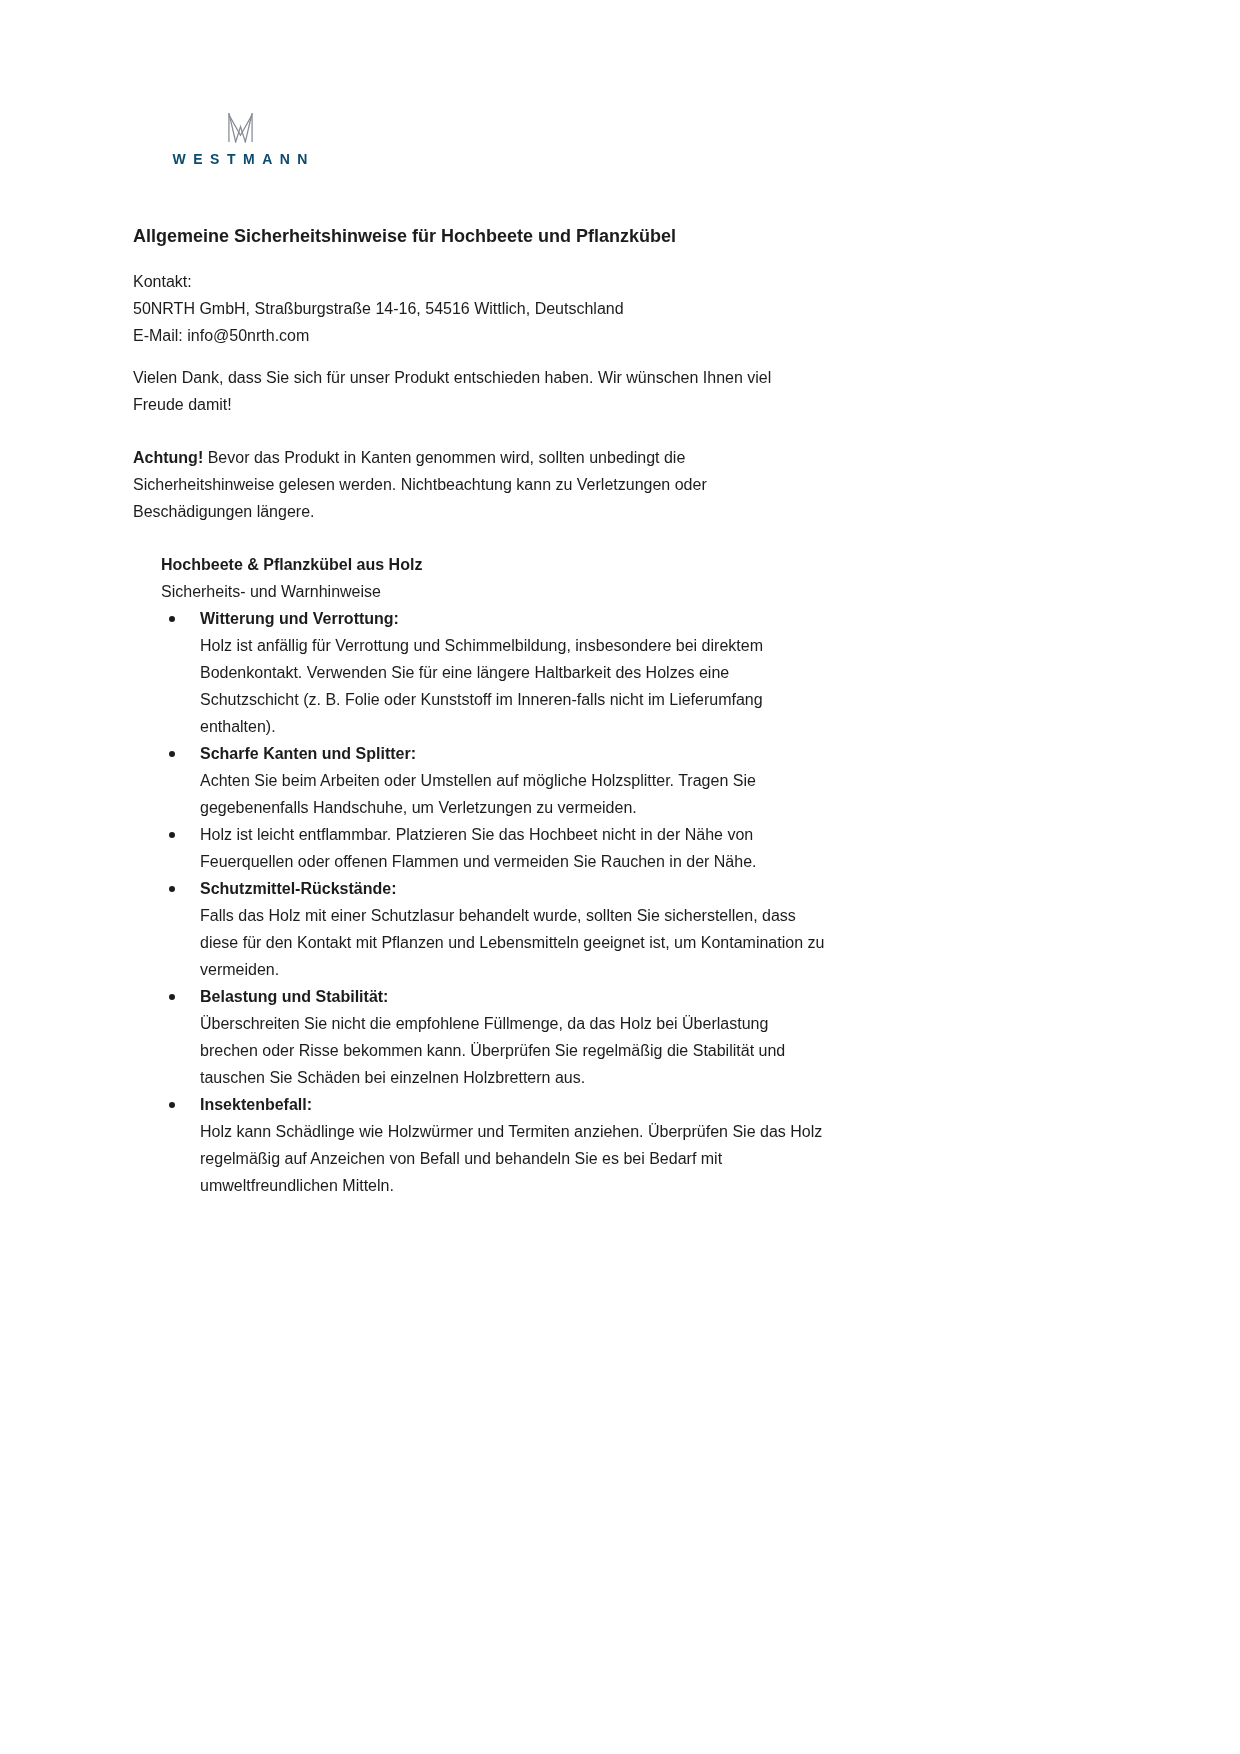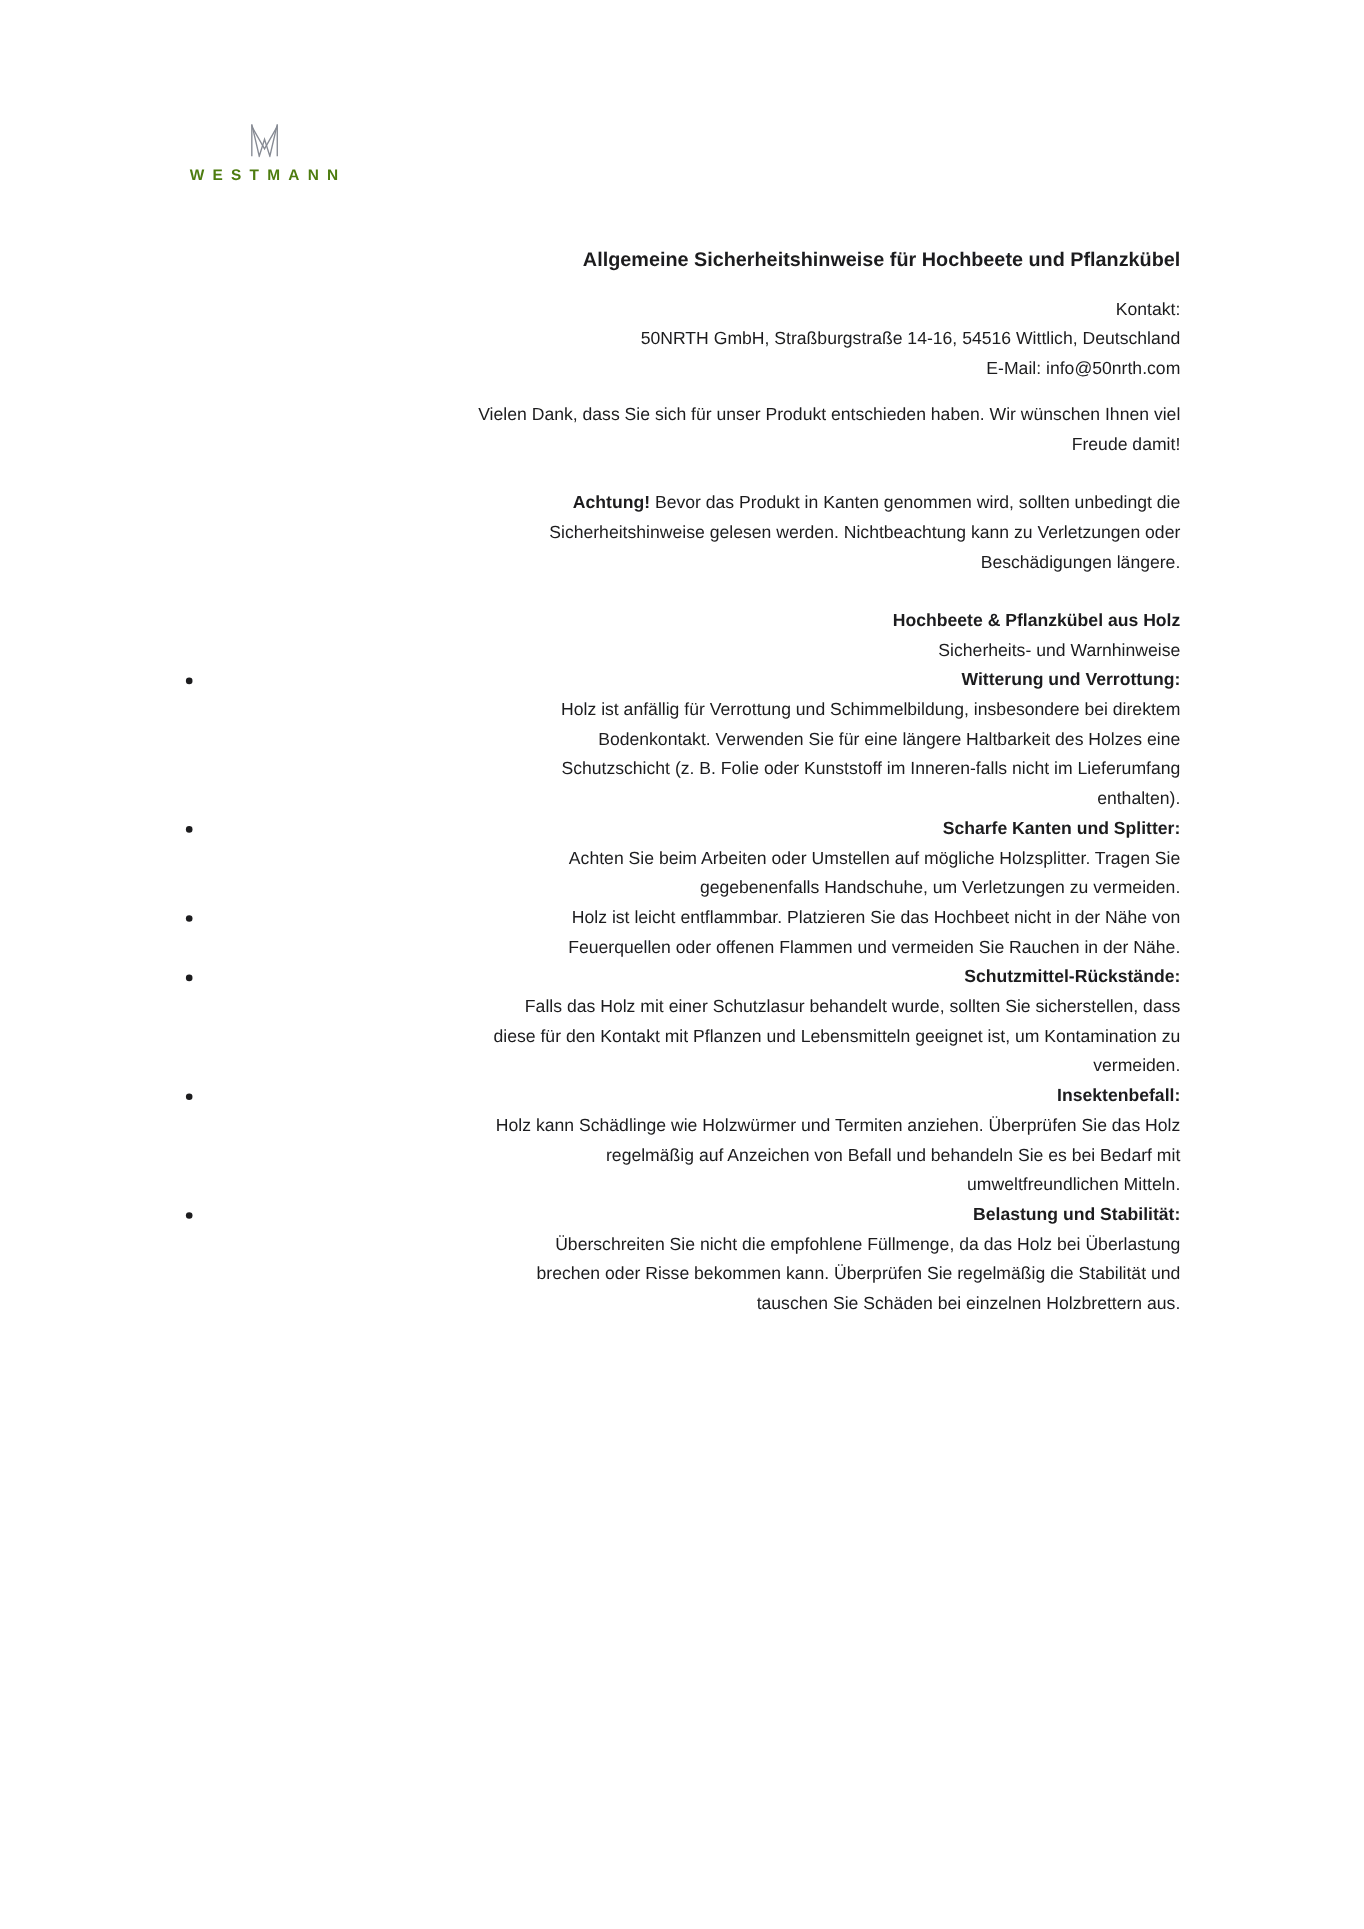--- a/index.html
+++ b/index.html
@@ -34,21 +34,20 @@
     text-indent: 7.5px;
     white-space: nowrap;
   }
 
   
   .content {
     position: absolute;
     left: 133px;
     top: 0;
     width: 940px;
-    text-align: right;
   }
   .line { white-space: nowrap; }
 
   .doc-title {
     margin-top: 224px;
     font-size: 18px;
     line-height: 24px;
     font-weight: 700;
   }
 
@@ -80,21 +79,21 @@
 </head>
 <body>
 
 <div class="page">
 
   <div class="logo">
     <svg class="logo-mark" width="27" height="31" viewBox="0 0 28 32" fill="none">
       <path d="M2 31 V3 L14 24 L26 3 V31" stroke="#878b94" stroke-width="1.3" fill="none"></path>
       <path d="M2 1 L9 31 L14 15 L19 31 L26 1" stroke="#878b94" stroke-width="1.3" fill="none"></path>
     </svg>
-    <div class="logo-text" style="color:#4d7c0f">WESTMANN</div>
+    <div class="logo-text" style="color:#0c4a6e">WESTMANN</div>
   </div>
 
   <div class="content">
 
     <div class="doc-title">Allgemeine Sicherheitshinweise für Hochbeete und Pflanzkübel</div>
 
     <div class="contact">
       <span class="line">Kontakt:</span><br>
       <span class="line">50NRTH GmbH, Straßburgstraße 14-16, 54516 Wittlich, Deutschland</span><br>
       <span class="line">E-Mail: info@50nrth.com</span>
@@ -127,23 +126,23 @@
           <div class="b-body"><span class="line">Achten Sie beim Arbeiten oder Umstellen auf mögliche Holzsplitter. Tragen Sie</span><br><span class="line">gegebenenfalls Handschuhe, um Verletzungen zu vermeiden.</span></div>
         </li>
         <li>
           <div class="b-body"><span class="line">Holz ist leicht entflammbar. Platzieren Sie das Hochbeet nicht in der Nähe von</span><br><span class="line">Feuerquellen oder offenen Flammen und vermeiden Sie Rauchen in der Nähe.</span></div>
         </li>
         <li>
           <div class="b-title">Schutzmittel-Rückstände:</div>
           <div class="b-body"><span class="line">Falls das Holz mit einer Schutzlasur behandelt wurde, sollten Sie sicherstellen, dass</span><br><span class="line">diese für den Kontakt mit Pflanzen und Lebensmitteln geeignet ist, um Kontamination zu</span><br><span class="line">vermeiden.</span></div>
         </li>
         <li>
+          <div class="b-title">Belastung und Stabilität:</div>
+          <div class="b-body"><span class="line">Überschreiten Sie nicht die empfohlene Füllmenge, da das Holz bei Überlastung</span><br><span class="line">brechen oder Risse bekommen kann. Überprüfen Sie regelmäßig die Stabilität und</span><br><span class="line">tauschen Sie Schäden bei einzelnen Holzbrettern aus.</span></div>
+        </li>
+        <li>
           <div class="b-title">Insektenbefall:</div>
           <div class="b-body"><span class="line">Holz kann Schädlinge wie Holzwürmer und Termiten anziehen. Überprüfen Sie das Holz</span><br><span class="line">regelmäßig auf Anzeichen von Befall und behandeln Sie es bei Bedarf mit</span><br><span class="line">umweltfreundlichen Mitteln.</span></div>
-        </li>
-        <li>
-          <div class="b-title">Belastung und Stabilität:</div>
-          <div class="b-body"><span class="line">Überschreiten Sie nicht die empfohlene Füllmenge, da das Holz bei Überlastung</span><br><span class="line">brechen oder Risse bekommen kann. Überprüfen Sie regelmäßig die Stabilität und</span><br><span class="line">tauschen Sie Schäden bei einzelnen Holzbrettern aus.</span></div>
         </li>
       </ul>
 
   </div>
 </div>
 
 </body></html>

